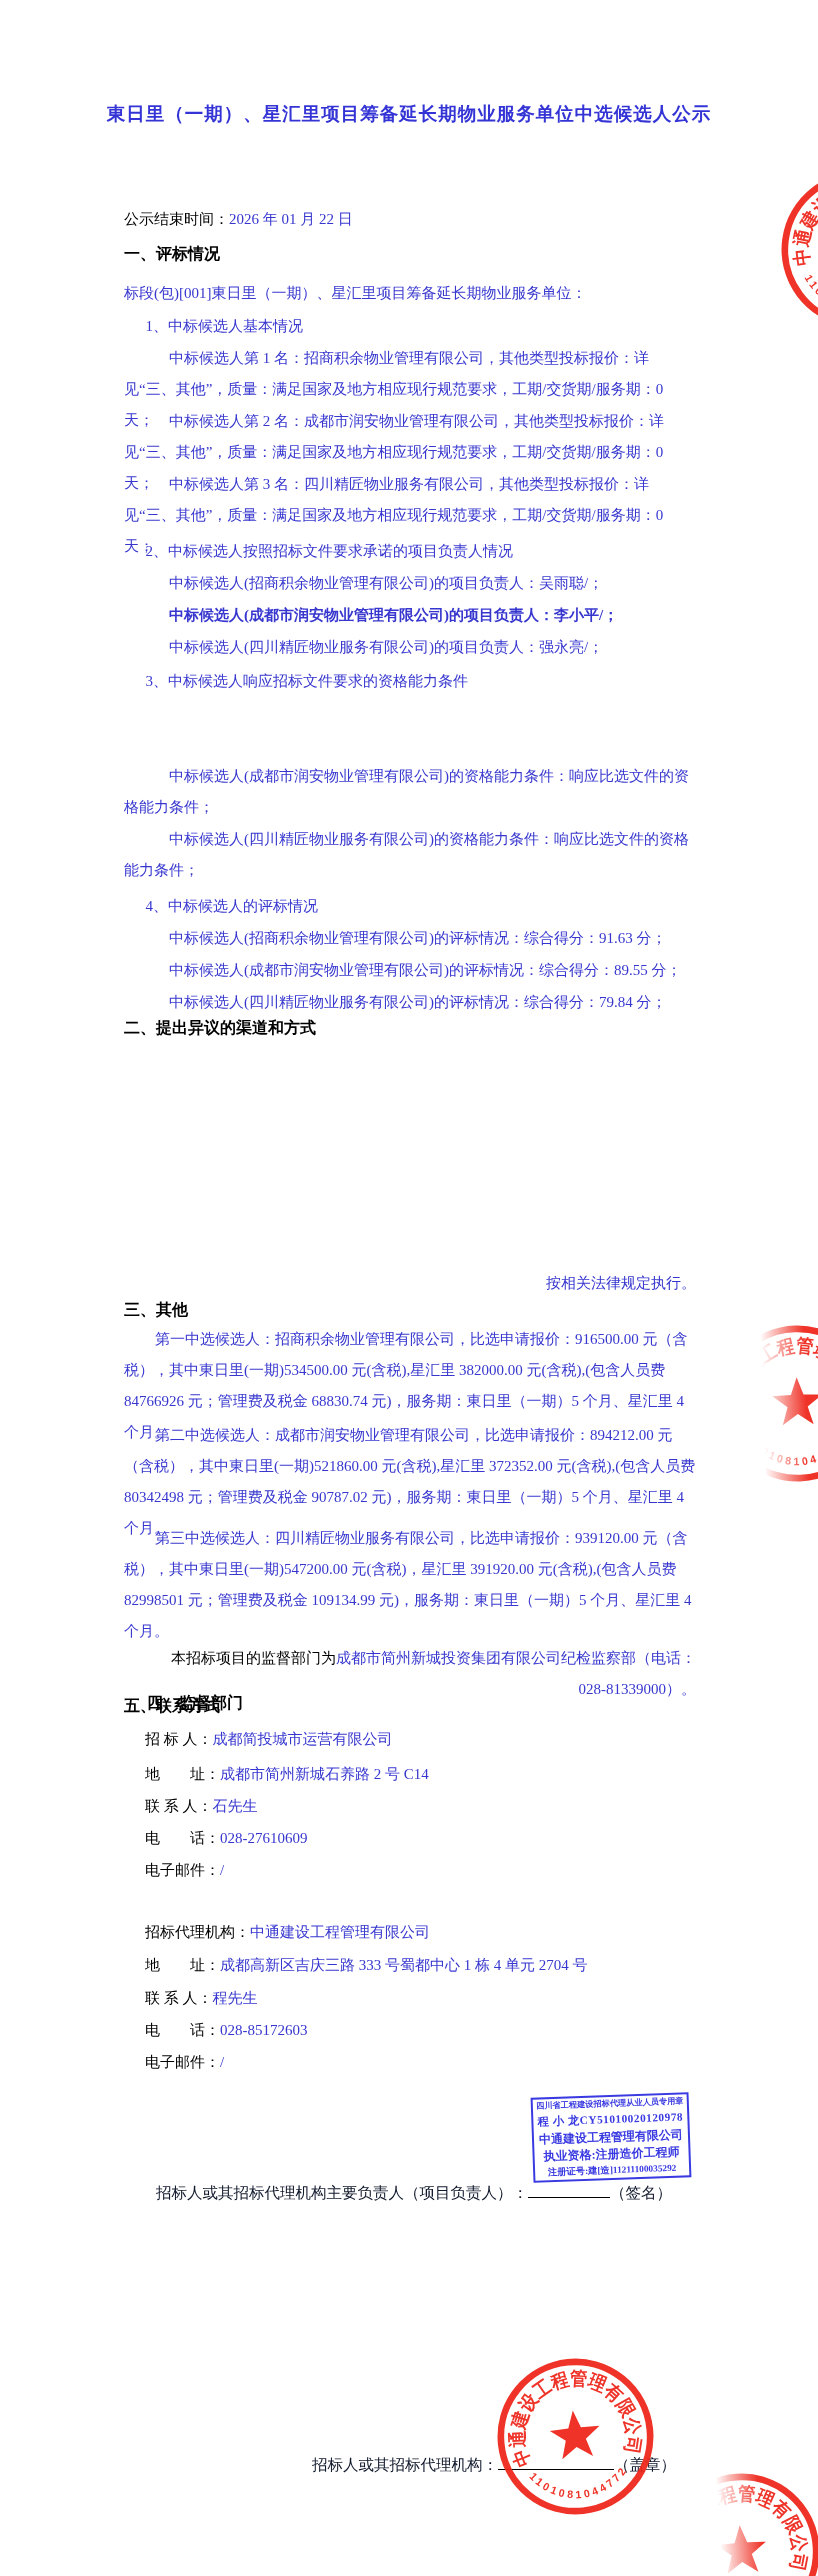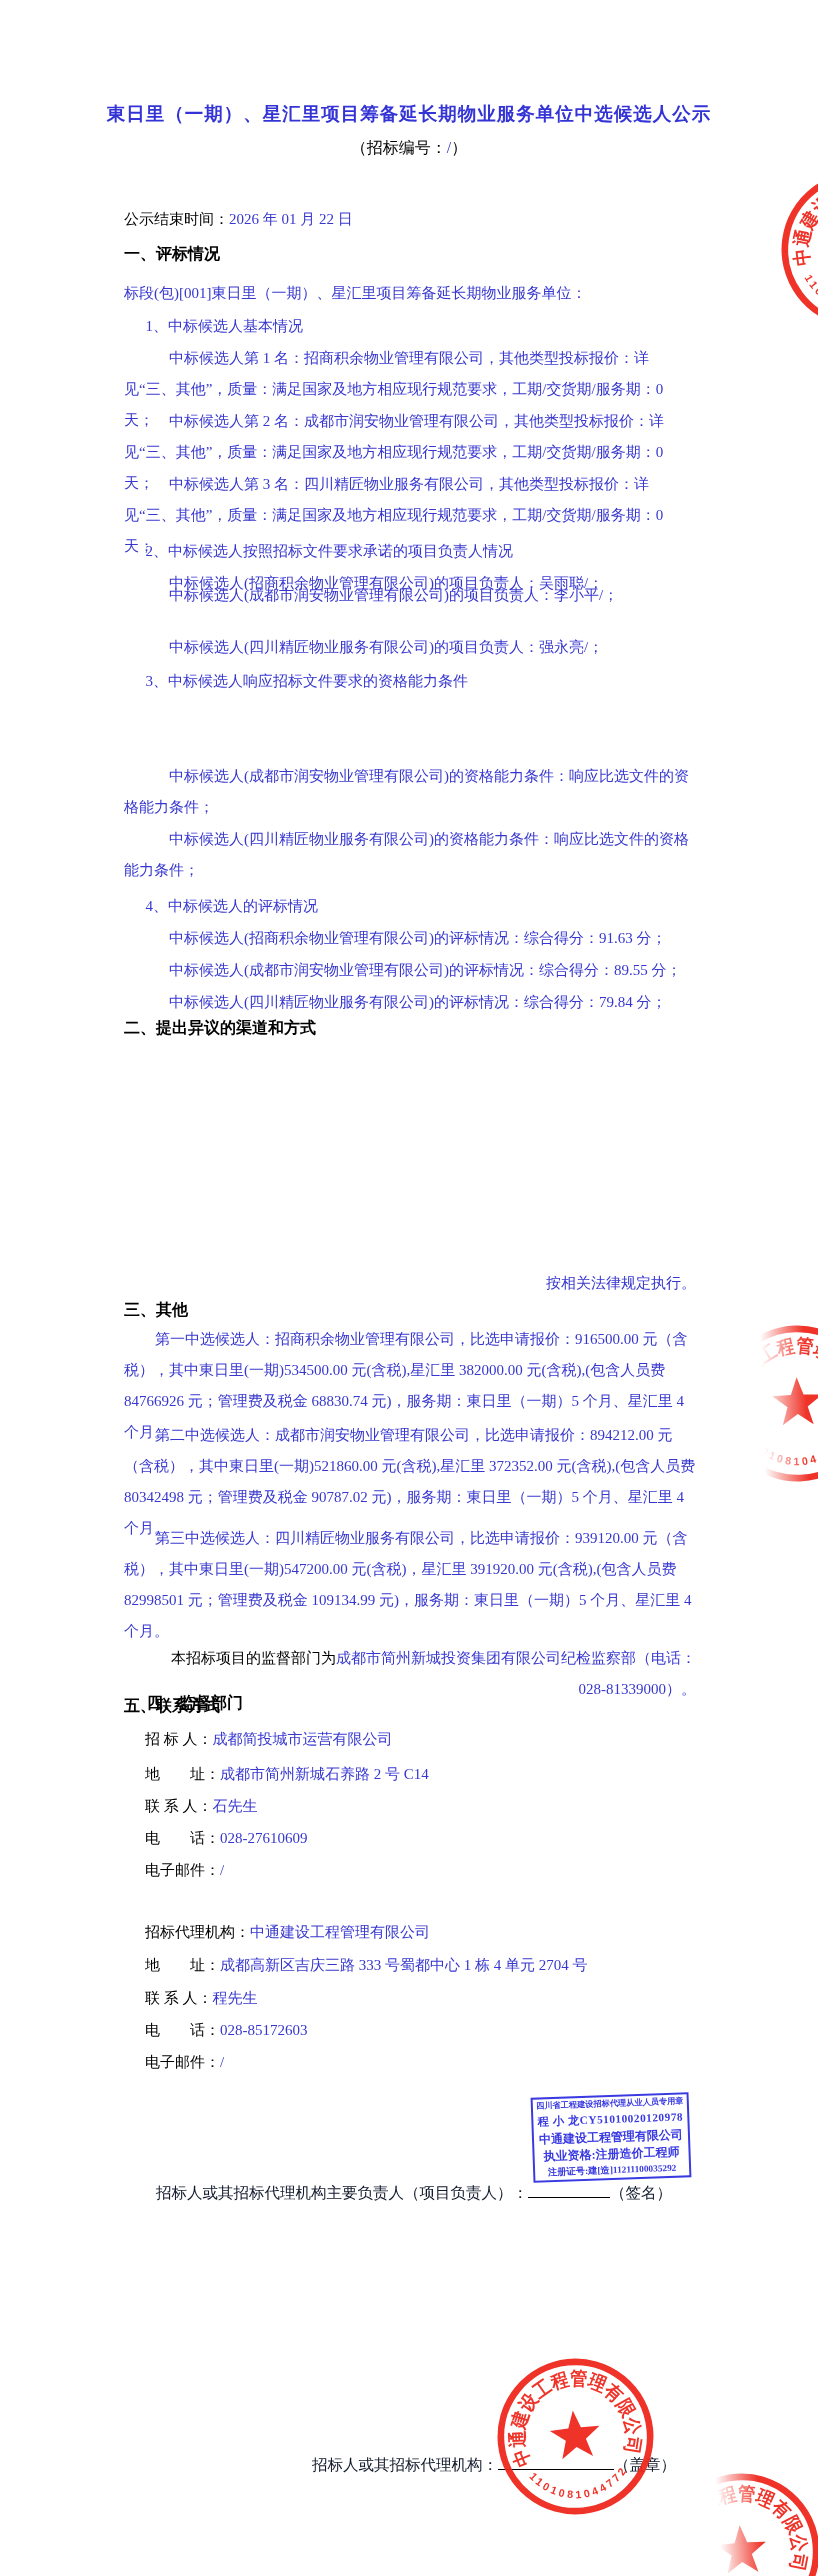--- a/index.html
+++ b/index.html
@@ -68,37 +68,34 @@
     -webkit-mask-image:linear-gradient(90deg,transparent 38%,#000 62%);
     mask-image:linear-gradient(90deg,transparent 38%,#000 62%);
   }
 </style>
 </head>
 <body>
 
 <div id="page">
 
   <div class="abs doc-title">東日里（一期）、星汇里项目筹备延长期物业服务单位中选候选人公示</div>
-  <div class="abs doc-subtitle">
-    <span class="black">（招标编号：</span><span class="blue">/</span><span class="black">）</span>
-  </div>
 
   <div class="abs pub-line" style="top:210px;">
     <span class="black">公示结束时间：</span><span class="blue">2026 年 01 月 22 日</span>
   </div>
 
   <div class="abs heading" style="top:244px;">一、评标情况</div>
   <div class="abs body-p" style="top:278px;">标段(包)[001]東日里（一期）、星汇里项目筹备延长期物业服务单位：</div>
   <div class="abs body-p ind-sub" style="top:311px;">1、中标候选人基本情况</div>
   <div class="abs body-p ind-cand" style="top:343px;">中标候选人第 1 名：招商积余物业管理有限公司，其他类型投标报价：详见“三、其他”，质量：满足国家及地方相应现行规范要求，工期/交货期/服务期：0 天；</div>
   <div class="abs body-p ind-cand" style="top:406px;">中标候选人第 2 名：成都市润安物业管理有限公司，其他类型投标报价：详见“三、其他”，质量：满足国家及地方相应现行规范要求，工期/交货期/服务期：0 天；</div>
   <div class="abs body-p ind-cand" style="top:469px;">中标候选人第 3 名：四川精匠物业服务有限公司，其他类型投标报价：详见“三、其他”，质量：满足国家及地方相应现行规范要求，工期/交货期/服务期：0 天；</div>
   <div class="abs body-p ind-sub" style="top:536px;">2、中标候选人按照招标文件要求承诺的项目负责人情况</div>
   <div class="abs body-p ind-cand" style="top:568px;">中标候选人(招商积余物业管理有限公司)的项目负责人：吴雨聪/；</div>
-  <div class="abs body-p ind-cand" style="top:580px;">中标候选人(成都市润安物业管理有限公司)的项目负责人：李小平/；</div>
+  <div class="abs body-p ind-cand" style="top:600px;font-weight:bold;">中标候选人(成都市润安物业管理有限公司)的项目负责人：李小平/；</div>
   <div class="abs body-p ind-cand" style="top:632px;">中标候选人(四川精匠物业服务有限公司)的项目负责人：强永亮/；</div>
   <div class="abs body-p ind-sub" style="top:666px;">3、中标候选人响应招标文件要求的资格能力条件</div>
   <div class="abs body-p ind-cand" style="top:761px;">中标候选人(成都市润安物业管理有限公司)的资格能力条件：响应比选文件的资格能力条件；</div>
   <div class="abs body-p ind-cand" style="top:824px;">中标候选人(四川精匠物业服务有限公司)的资格能力条件：响应比选文件的资格能力条件；</div>
   <div class="abs body-p ind-sub" style="top:891px;">4、中标候选人的评标情况</div>
   <div class="abs body-p ind-cand" style="top:923px;">中标候选人(招商积余物业管理有限公司)的评标情况：综合得分：91.63 分；</div>
   <div class="abs body-p ind-cand" style="top:955px;">中标候选人(成都市润安物业管理有限公司)的评标情况：综合得分：89.55 分；</div>
   <div class="abs body-p ind-cand" style="top:987px;">中标候选人(四川精匠物业服务有限公司)的评标情况：综合得分：79.84 分；</div>
 
   <div class="abs heading" style="top:1018px;">二、提出异议的渠道和方式</div>

